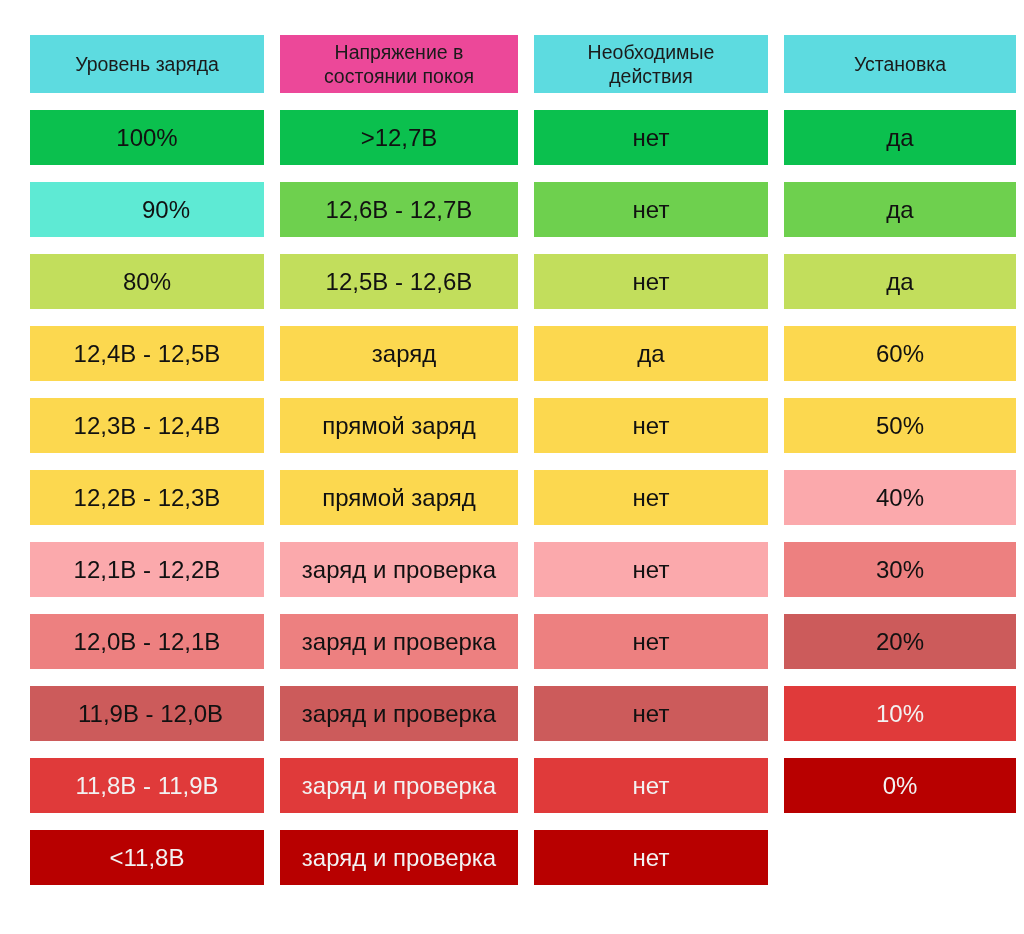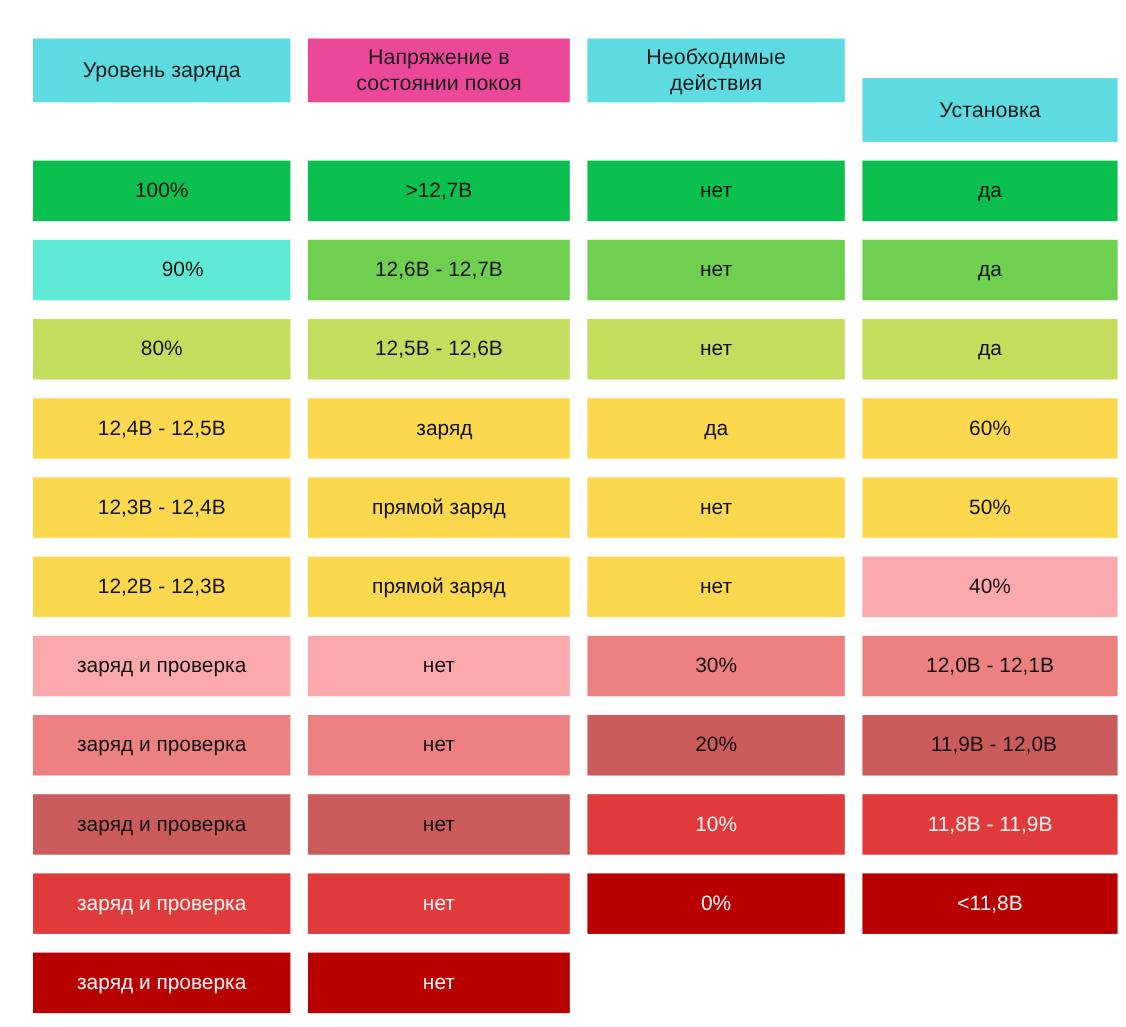--- a/index.html
+++ b/index.html
@@ -23,21 +23,21 @@
     row-gap:17px;
     width:970px;
   }
   .cell{
     display:flex;
     align-items:center;
     justify-content:center;
     text-align:center;
     box-sizing:border-box;
     color:#1b1b1b;
-    font-size:19px;
+    font-size:24px;
     line-height:1.24;
     padding:4px 6px;
     user-select:none;
   }
   .header-cell{
     height:58px;
     background:#5ddbe0;
     font-size:19.5px;
   }
   .data-cell{
@@ -59,21 +59,21 @@
         <span class="hdr-inner">Уровень заряда</span>
       </div>
       <div class="cell header-cell" style="background: #ec4899;">
         <span class="hdr-inner">Напряжение в
 состоянии покоя</span>
       </div>
       <div class="cell header-cell" style="background: rgb(93, 219, 224);">
         <span class="hdr-inner">Необходимые
 действия</span>
       </div>
-      <div class="cell header-cell" style="background: rgb(93, 219, 224); margin-top: 36px;">
+      <div class="cell header-cell" style="background: rgb(93, 219, 224);">
         <span class="hdr-inner">Установка</span>
       </div>
       <div class="cell data-cell dark-text" style="background: rgb(11, 192, 78);">100%</div>
       <div class="cell data-cell dark-text" style="background: rgb(11, 192, 78);">&gt;12,7В</div>
       <div class="cell data-cell dark-text" style="background: rgb(11, 192, 78);">нет</div>
       <div class="cell data-cell dark-text" style="background: rgb(11, 192, 78);">да</div>
       <div class="cell data-cell dark-text" style="background: #5eead4; padding-left: 44px;">90%</div>
       <div class="cell data-cell dark-text" style="background: rgb(110, 208, 78);">12,6В - 12,7В</div>
       <div class="cell data-cell dark-text" style="background: rgb(110, 208, 78);">нет</div>
       <div class="cell data-cell dark-text" style="background: rgb(110, 208, 78);">да</div>
@@ -86,20 +86,21 @@
       <div class="cell data-cell dark-text" style="background: rgb(252, 216, 79);">да</div>
       <div class="cell data-cell dark-text" style="background: rgb(252, 216, 79);">60%</div>
       <div class="cell data-cell dark-text" style="background: rgb(252, 216, 79);">12,3В - 12,4В</div>
       <div class="cell data-cell dark-text" style="background: rgb(252, 216, 79);">прямой заряд</div>
       <div class="cell data-cell dark-text" style="background: rgb(252, 216, 79);">нет</div>
       <div class="cell data-cell dark-text" style="background: rgb(252, 216, 79);">50%</div>
       <div class="cell data-cell dark-text" style="background: rgb(252, 216, 79);">12,2В - 12,3В</div>
       <div class="cell data-cell dark-text" style="background: rgb(252, 216, 79);">прямой заряд</div>
       <div class="cell data-cell dark-text" style="background: rgb(252, 216, 79);">нет</div>
       <div class="cell data-cell dark-text" style="background: rgb(251, 169, 172);">40%</div>
+      <div class="cell data-cell dark-text" style="background: rgb(251, 169, 172);">12,1В - 12,2В</div>
       <div class="cell data-cell dark-text" style="background: rgb(251, 169, 172);">заряд и проверка</div>
       <div class="cell data-cell dark-text" style="background: rgb(251, 169, 172);">нет</div>
       <div class="cell data-cell dark-text" style="background: rgb(237, 128, 128);">30%</div>
       <div class="cell data-cell dark-text" style="background: rgb(237, 128, 128);">12,0В - 12,1В</div>
       <div class="cell data-cell dark-text" style="background: rgb(237, 128, 128);">заряд и проверка</div>
       <div class="cell data-cell dark-text" style="background: rgb(237, 128, 128);">нет</div>
       <div class="cell data-cell dark-text" style="background: rgb(204, 91, 91);">20%</div>
       <div class="cell data-cell dark-text" style="background: rgb(204, 91, 91); padding-left: 13px;">11,9В - 12,0В</div>
       <div class="cell data-cell dark-text" style="background: rgb(204, 91, 91);">заряд и проверка</div>
       <div class="cell data-cell dark-text" style="background: rgb(204, 91, 91);">нет</div>

